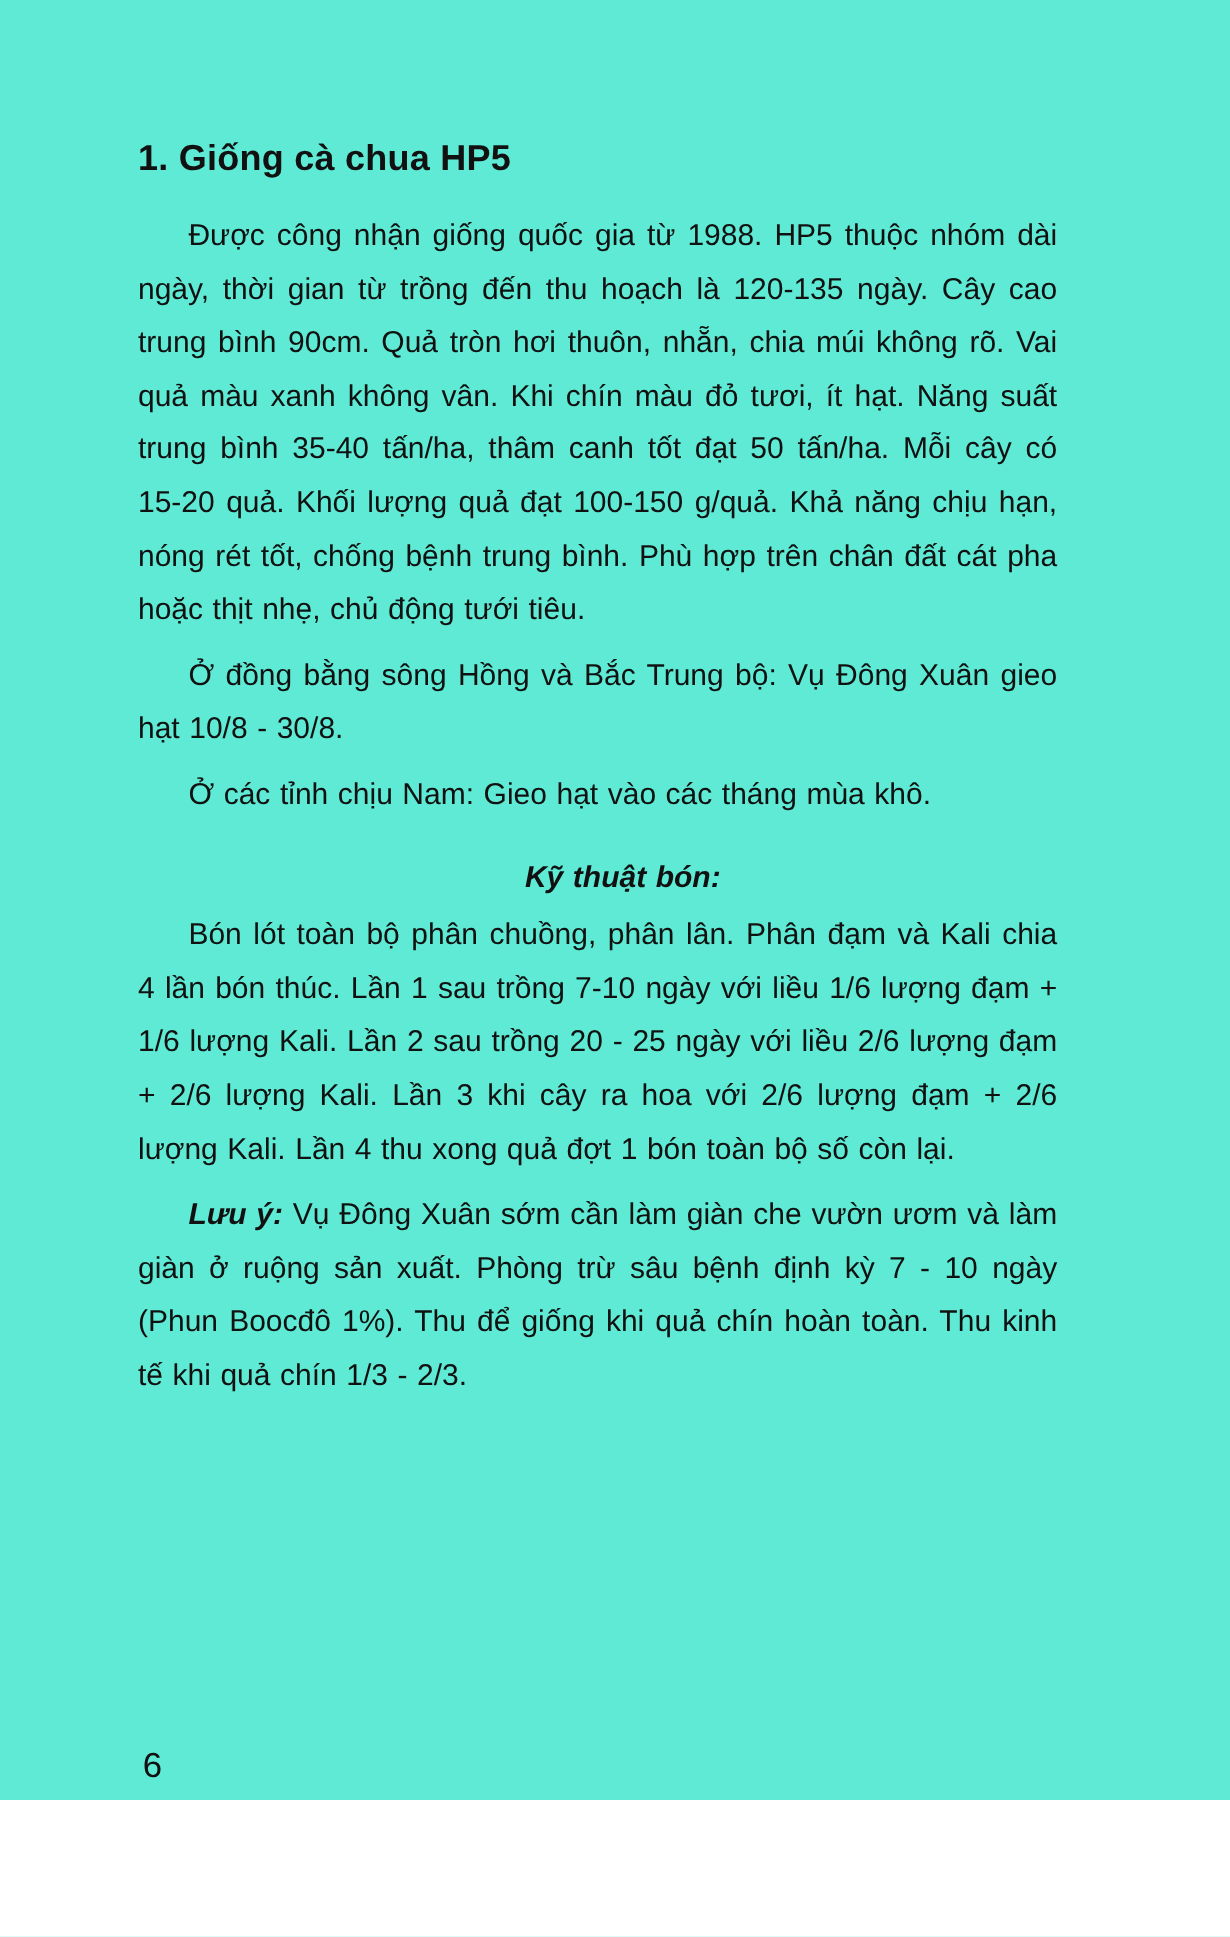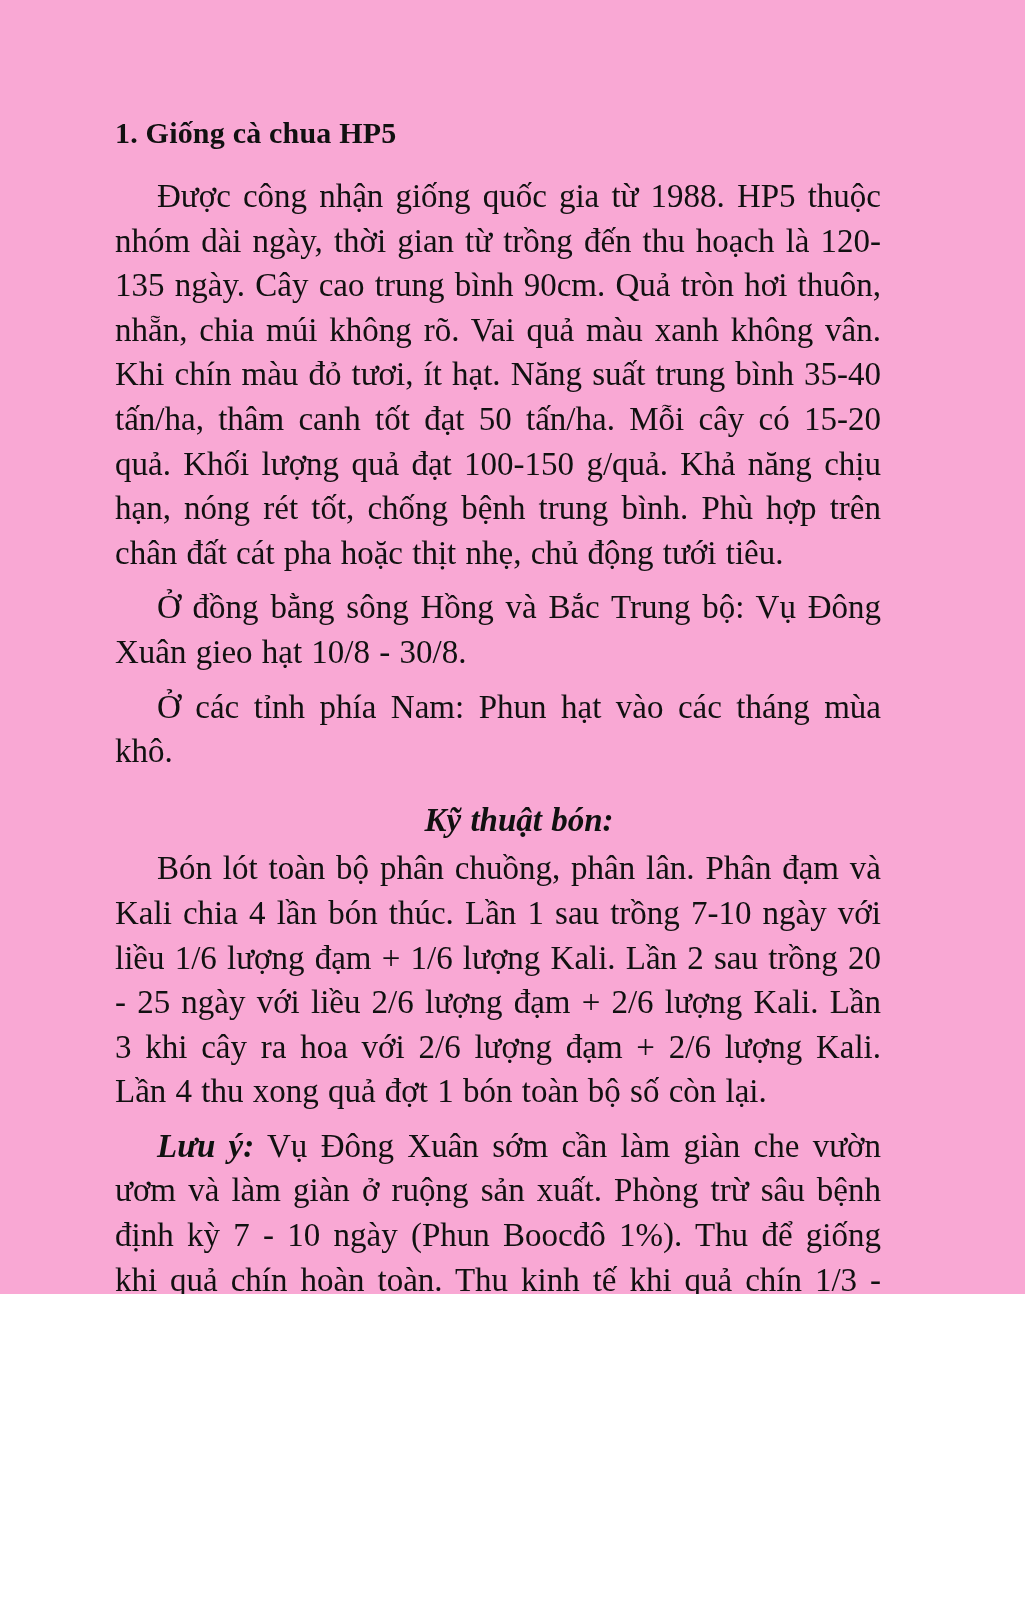--- a/index.html
+++ b/index.html
@@ -3,41 +3,41 @@
 <meta charset="utf-8">
 <style>
   html, body {
     margin: 0;
     padding: 0;
     background: #ffffff;
   }
   .page {
     position: relative;
     width: 1025px;
-    height: 1294px;
-    background: #f9a8d4;
+    height: 1500px;
+    background: #5eead4;
     color: #111111;
-    font-family: Liberation Serif, serif;
+    font-family: Liberation Sans, sans-serif;
     overflow: hidden;
   }
   .content {
     position: absolute;
     left: 115px;
     top: 112px;
     width: 766px;
   }
   .title {
     font-size: 30px;
     font-weight: 700;
     margin: 0 0 20px 0;
     line-height: 42px;
     letter-spacing: 0.2px;
   }
   .content p {
-    font-size: 33px;
+    font-size: 25px;
     line-height: 44.6px;
     text-align: justify;
     text-indent: 42px;
     margin: 0 0 10px 0;
     word-spacing: 1px;
   }
   .content p.heading {
     font-weight: 700;
     font-style: italic;
     text-align: center;
@@ -67,20 +67,20 @@
 </style>
 </head>
 <body>
 
 <div class="page">
   <div class="content">
     <h1 class="title">1. Giống cà chua HP5</h1>
     <main>
         <p class="para"><span>Được công nhận giống quốc gia từ 1988. HP5 thuộc nhóm dài ngày, thời gian từ trồng đến thu hoạch là 120-135 ngày. Cây cao trung bình 90cm. Quả tròn hơi thuôn, nhẵn, chia múi không rõ. Vai quả màu xanh không vân. Khi chín màu đỏ tươi, ít hạt. Năng suất trung bình 35-40 tấn/ha, thâm canh tốt đạt 50 tấn/ha. Mỗi cây có 15-20 quả. Khối lượng quả đạt 100-150 g/quả. Khả năng chịu hạn, nóng rét tốt, chống bệnh trung bình. Phù hợp trên chân đất cát pha hoặc thịt nhẹ, chủ động tưới tiêu.</span></p>
         <p class="para"><span>Ở đồng bằng sông Hồng và Bắc Trung bộ: Vụ Đông Xuân gieo hạt 10/8 - 30/8.</span></p>
-        <p class="para"><span>Ở các tỉnh phía Nam: Phun hạt vào các tháng mùa khô.</span></p>
+        <p class="para"><span>Ở các tỉnh chịu Nam: Gieo hạt vào các tháng mùa khô.</span></p>
         <p class="heading"><span class="bi">Kỹ thuật bón:</span></p>
         <p class="para"><span>Bón lót toàn bộ phân chuồng, phân lân. Phân đạm và Kali chia 4 lần bón thúc. Lần 1 sau trồng 7-10 ngày với liều 1/6 lượng đạm + 1/6 lượng Kali. Lần 2 sau trồng 20 - 25 ngày với liều 2/6 lượng đạm + 2/6 lượng Kali. Lần 3 khi cây ra hoa với 2/6 lượng đạm + 2/6 lượng Kali. Lần 4 thu xong quả đợt 1 bón toàn bộ số còn lại.</span></p>
         <p class="note"><span class="bi">Lưu ý:</span><span> Vụ Đông Xuân sớm cần làm giàn che vườn ươm và làm giàn ở ruộng sản xuất. Phòng trừ sâu bệnh định kỳ 7 - 10 ngày (Phun Boocđô 1%). Thu để giống khi quả chín hoàn toàn. Thu kinh tế khi quả chín 1/3 - 2/3.</span></p>
       </main>
   </div>
   <div class="page-number">6</div>
 </div>
 
 </body></html>

